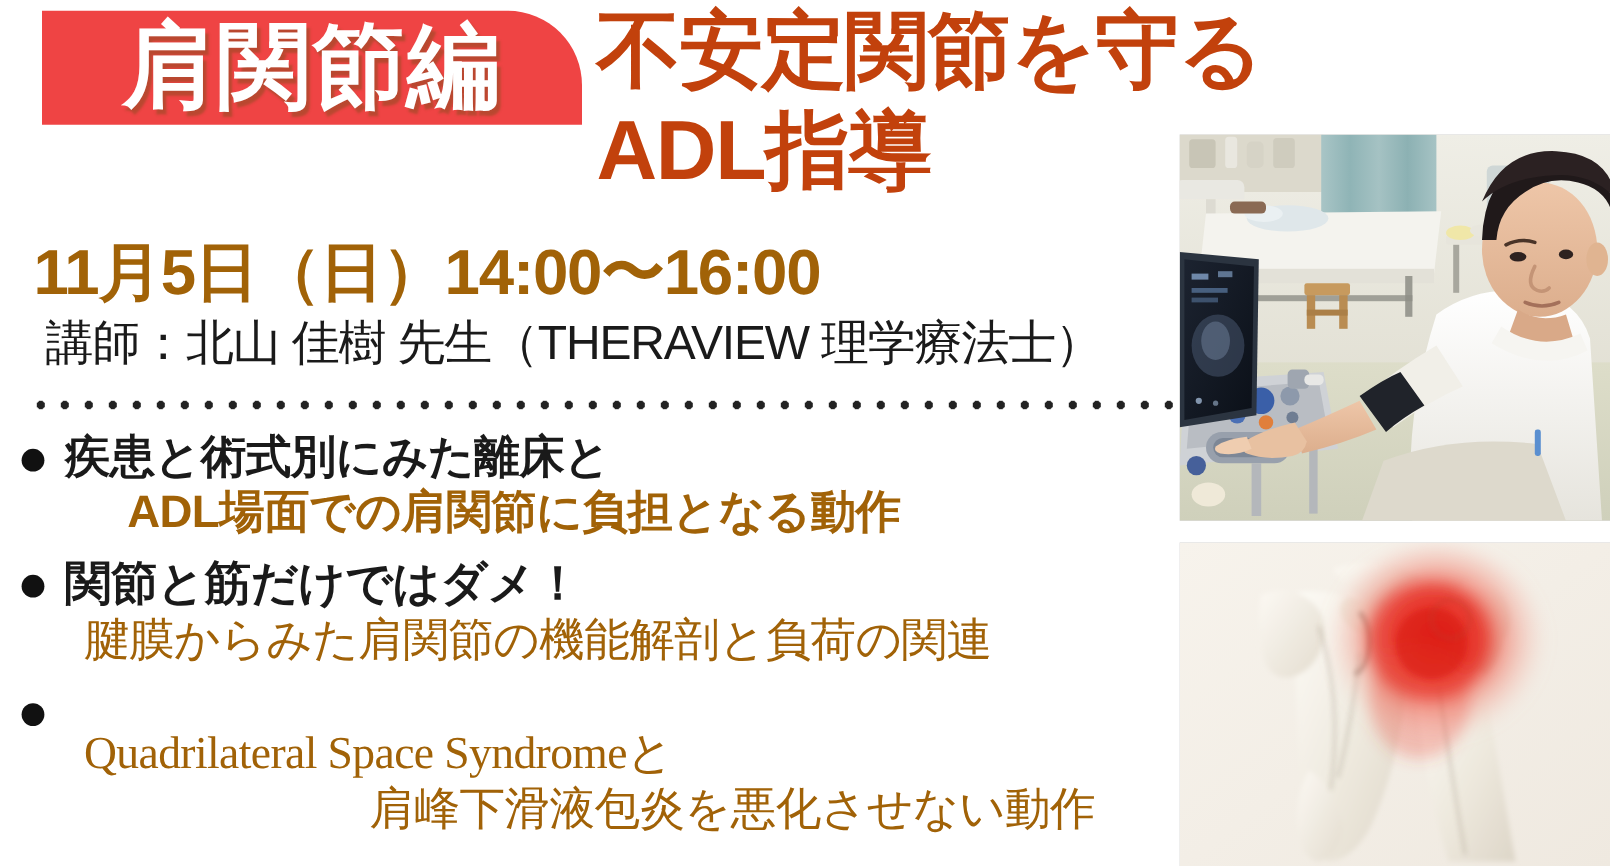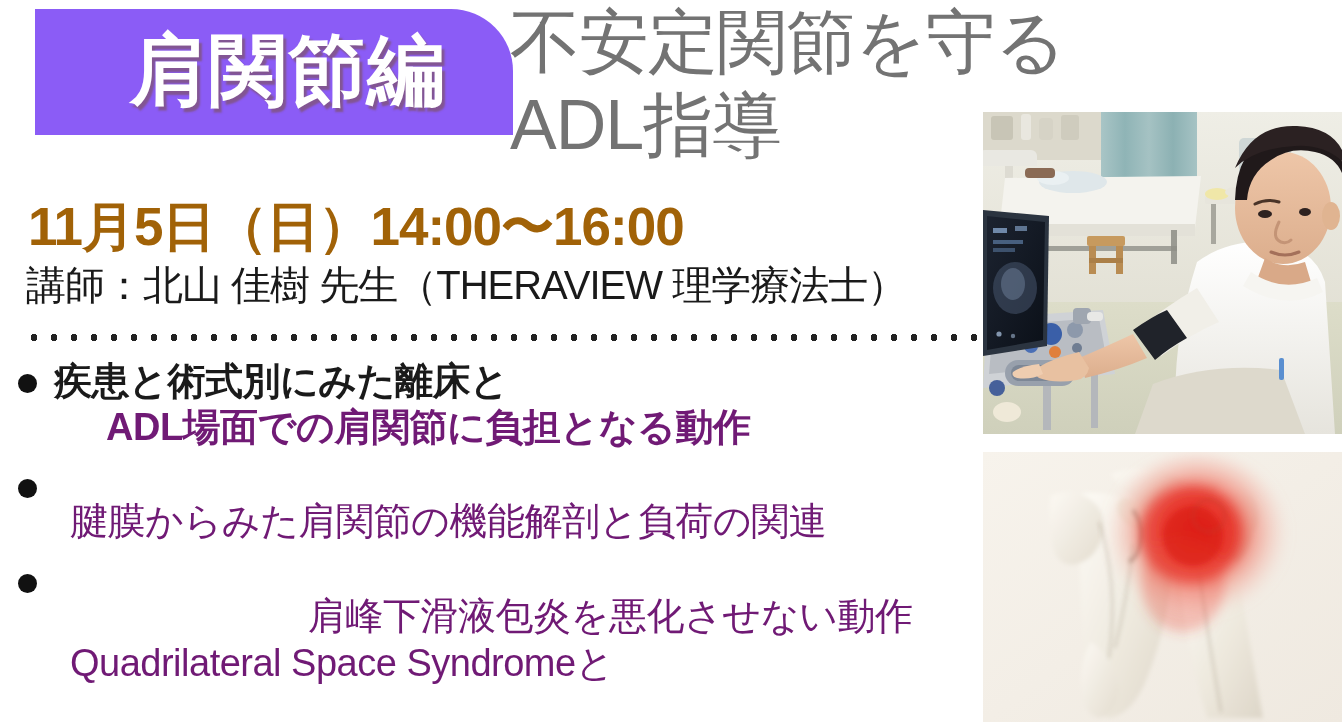--- a/index.html
+++ b/index.html
@@ -31,48 +31,47 @@
     width: 985px;
     height: 722px;
   }
 
   
   .series-banner {
     position: absolute;
     left: 35px;
     top: 9px;
     width: 450px;
-    height: 126px;
-    background: #8b5cf6;
+    height: 95px;
+    background: #ef4444;
     border-top-right-radius: 62px;
     border-bottom-right-radius: 0;
     display: flex;
     align-items: center;
     justify-content: center;
-    padding-left: 28px;
   }
   .series-banner-label {
     color: #ffffff;
     font-size: 78px;
     font-weight: bold;
     letter-spacing: 1px;
     line-height: 1;
     padding-bottom: 4px;
     text-shadow: 3px 4px 2px rgba(120, 78, 24, 0.45);
     white-space: nowrap;
   }
 
   
   .headline {
     position: absolute;
-    left: 510px;
+    left: 497px;
     top: 8px;
     width: 470px;
-    color: #737373;
-    font-weight: normal;
+    color: #c2410c;
+    font-weight: bold;
     line-height: 0.98;
     letter-spacing: -1px;
   }
   .headline-line1 {
     display: block;
     font-size: 70px;
     white-space: nowrap;
   }
   .headline-line2 {
     display: block;
@@ -89,21 +88,21 @@
     font-size: 53px;
     font-weight: bold;
     letter-spacing: -1px;
     color: #a16207;
     white-space: nowrap;
   }
 
   
   .lecturer {
     position: absolute;
-    left: 26px;
+    left: 38px;
     top: 258px;
     font-size: 40px;
     font-weight: 500;
     letter-spacing: -1px;
     color: #1a1a1a;
     white-space: nowrap;
   }
 
   
   .divider {
@@ -147,28 +146,29 @@
     font-weight: bold;
     letter-spacing: -0.5px;
     line-height: 1.22;
     color: #1a1a1a;
     white-space: nowrap;
   }
   .topic-sub {
     font-size: 38px;
     line-height: 1.24;
     letter-spacing: -0.5px;
-    color: #701a75;
+    color: #a16207;
     white-space: nowrap;
   }
   .topic-sub.bold {
     font-weight: bold;
   }
   .topic-sub.light {
     font-weight: 400;
+    font-family: Liberation Serif, serif;
   }
 
   .indent-1 { padding-left: 88px; }
   .indent-2 { padding-left: 52px; }
   .indent-3 { padding-left: 52px; }
   .indent-4 { padding-left: 290px; }
 
   .topic-1 .topic-title { font-size: 38px; }
   .topic-3 .bullet-dot { margin-right: 26px; }
 
@@ -222,30 +222,31 @@
         <div class="topic-head">
           <span class="bullet-dot"></span>
           <span class="topic-title">疾患と術式別にみた離床と</span>
         </div>
         <div class="topic-sub bold indent-1">ADL場面での肩関節に負担となる動作</div>
       </div>
 
       <div class="topic topic-2">
         <div class="topic-head">
           <span class="bullet-dot"></span>
+          <span class="topic-title">関節と筋だけではダメ！</span>
         </div>
         <div class="topic-sub light indent-2">腱膜からみた肩関節の機能解剖と負荷の関連</div>
       </div>
 
       <div class="topic topic-3">
         <div class="topic-head">
           <span class="bullet-dot"></span>
         </div>
+        <div class="topic-sub light indent-3">Quadrilateral Space Syndromeと</div>
         <div class="topic-sub light indent-4">肩峰下滑液包炎を悪化させない動作</div>
-        <div class="topic-sub light indent-3">Quadrilateral Space Syndromeと</div>
       </div>
 
     </div>
   </div>
 
   <div class="photo photo-clinic">
     <svg class="clinic-svg" viewBox="0 0 359 322" preserveAspectRatio="xMidYMid slice">
       <defs>
         <linearGradient id="wallG" x1="0" y1="0" x2="0" y2="1">
           <stop offset="0%" stop-color="#efeee6"></stop>

